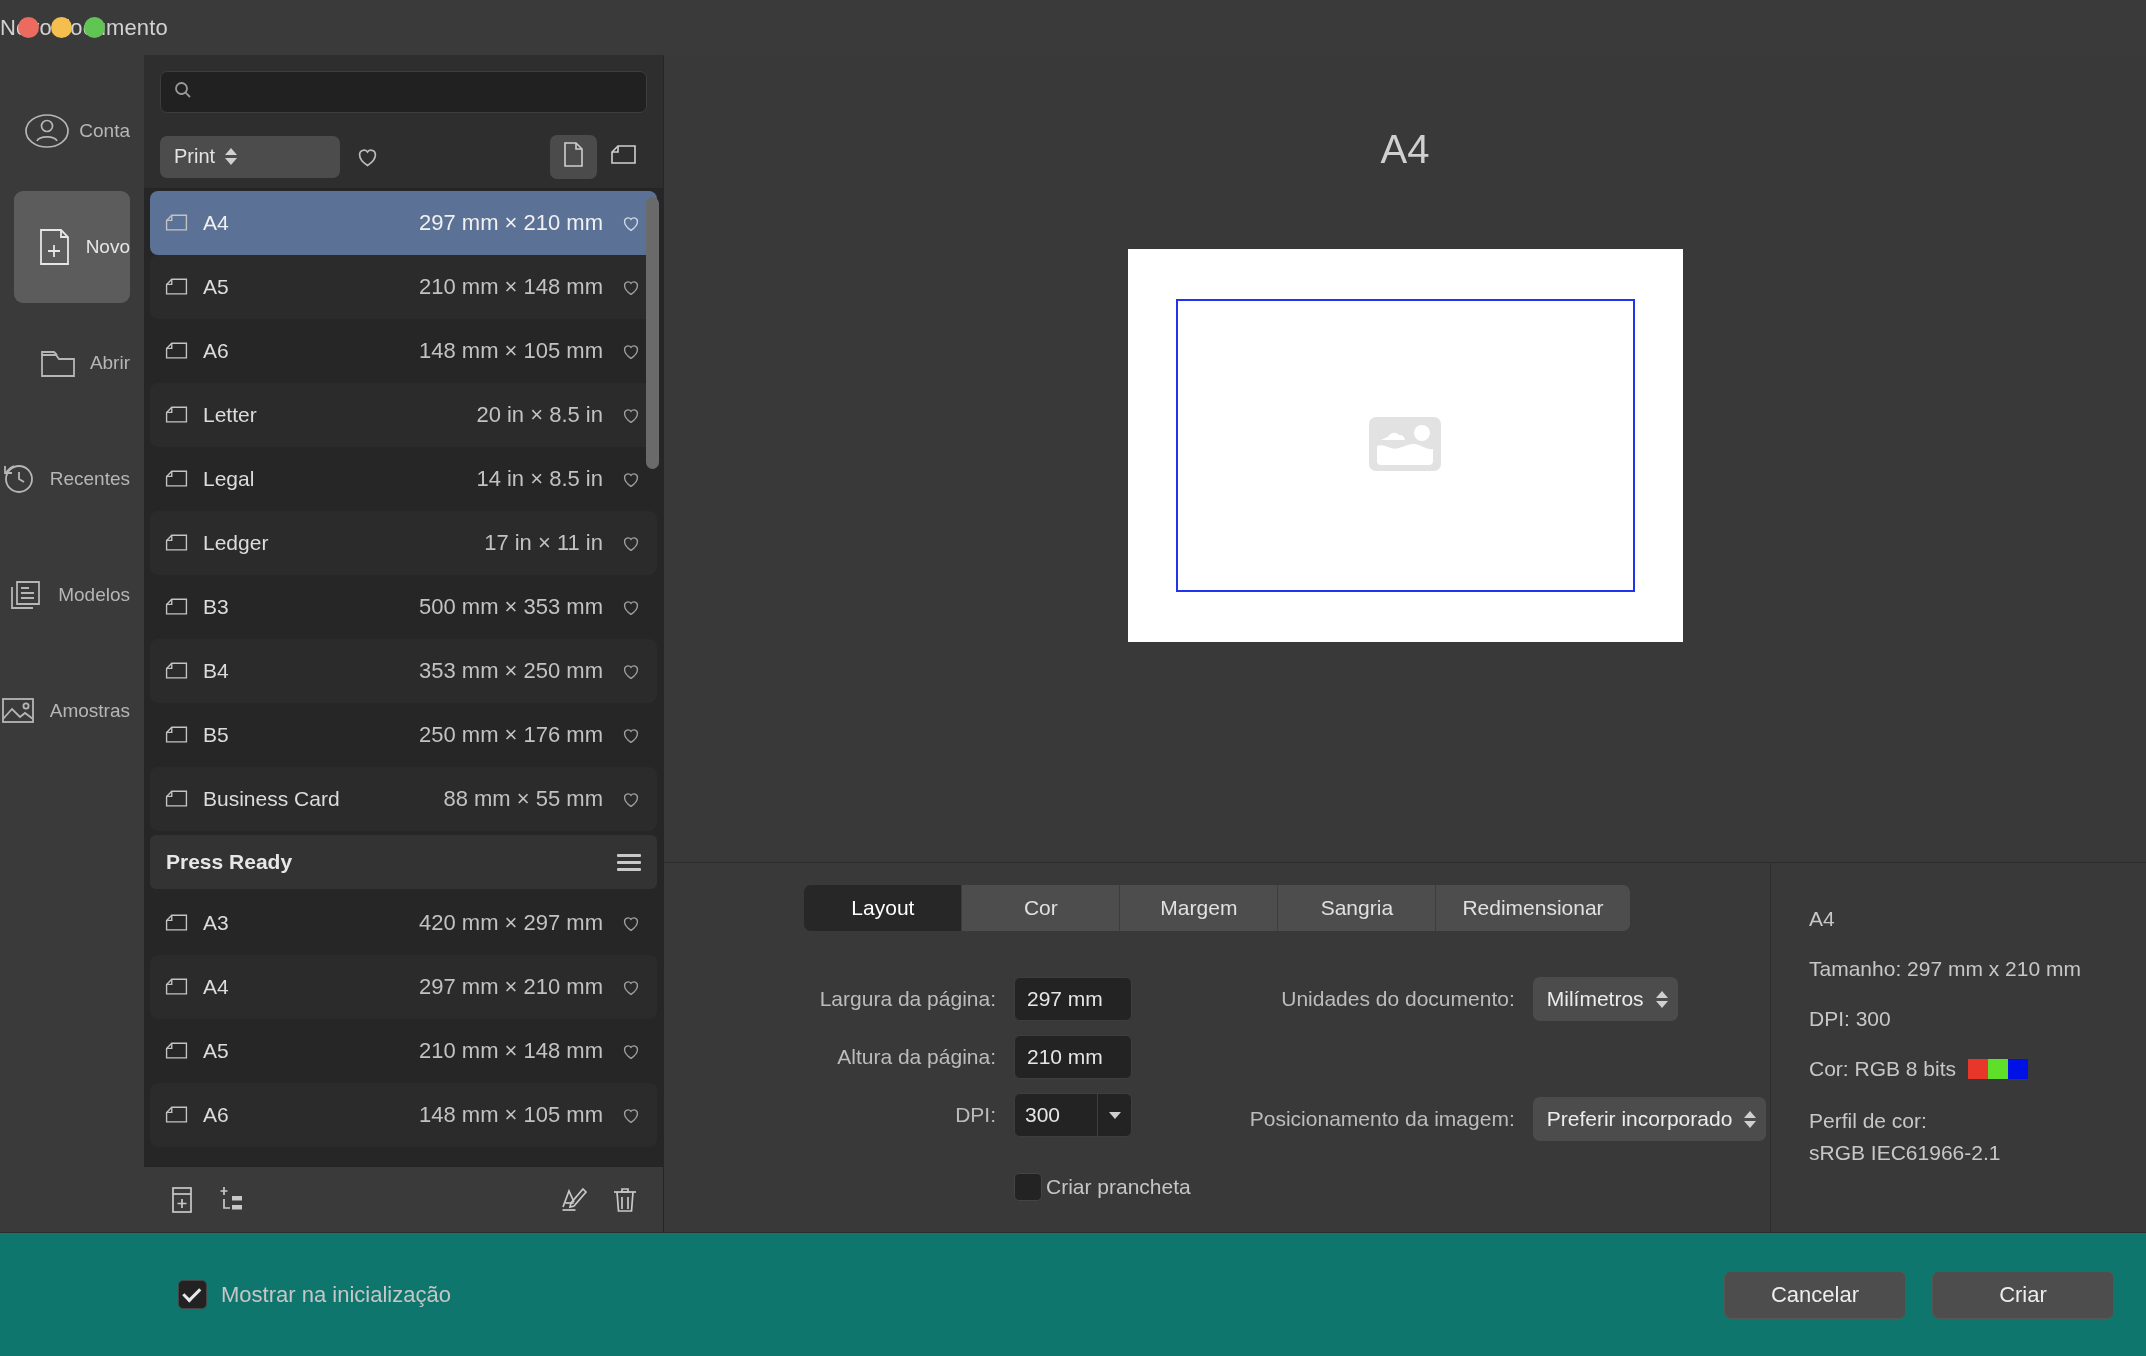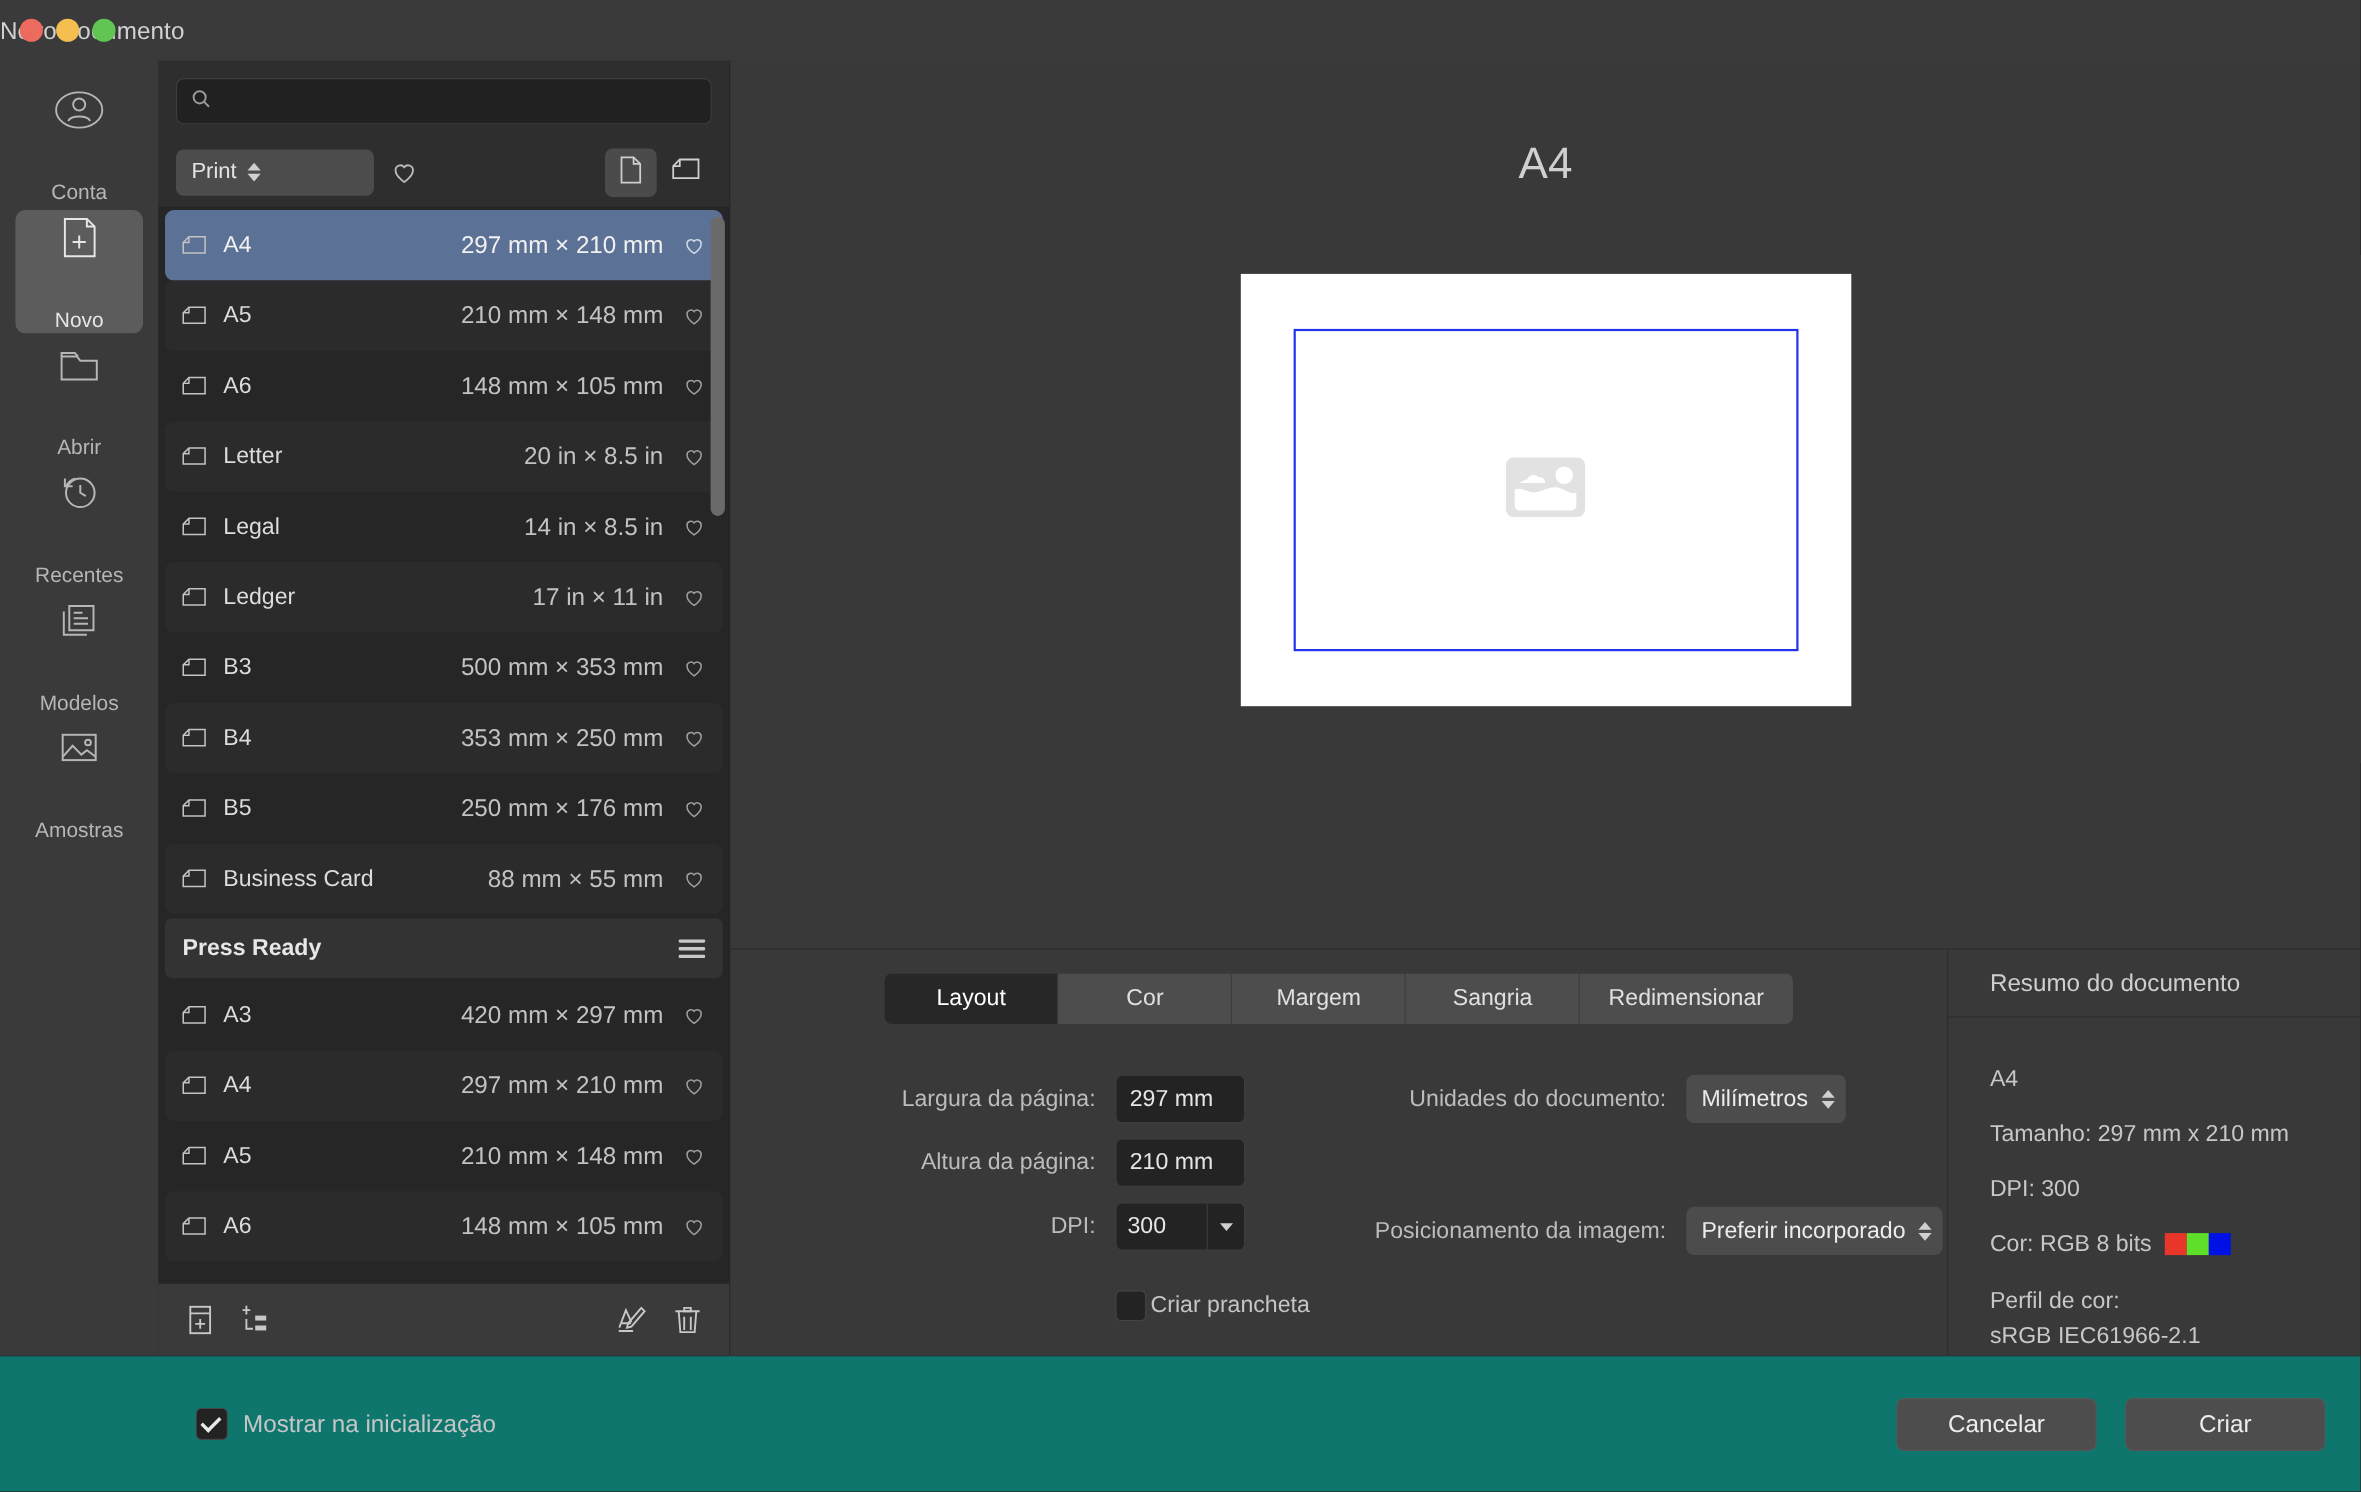--- a/index.html
+++ b/index.html
@@ -48,22 +48,22 @@
   .rail {
     width: 144px; flex: 0 0 144px;
     background: #3a3a3a;
     padding-top: 20px;
     display: flex; flex-direction: column; align-items: center;
     gap: 4px;
   }
   .rail-item {
     width: 116px; height: 112px;
     border-radius: 9px;
-    display: flex; flex-direction: column;
-    align-items: center; justify-content: space-between;
+    display: flex; flex-direction: row;
+    align-items: center; justify-content: flex-end;
     gap: 7px;
     color: #b6b6b6;
     cursor: pointer;
   }
   .rail-item.active { background: #5c5c5c; color: #e6e6e6; }
   .rail-item .ri-label { font-size: 19px; }
   .rail-icon { width: 50px; height: 50px; display:block; }
 
   
   .presets {
@@ -792,21 +792,20 @@
                       <i class="up"></i>
                       <i class="down"></i>
                     </span>
                 </div>
               </div>
             </div>
           </div>
         </div>
 
         <div class="summary">
-          <div class="summary-head">Resumo do documento</div>
           <div class="summary-body">
             <div class="sline">A4</div>
             <div class="sline">Tamanho: 297 mm x 210 mm</div>
             <div class="sline">DPI:  300</div>
             <div class="sline">
               <span>Cor: RGB 8 bits</span>
               <span class="swatches">
                 <span class="sw" style="background:#e8362a"></span>
                 <span class="sw" style="background:#5ee02a"></span>
                 <span class="sw" style="background:#0011e6"></span>

